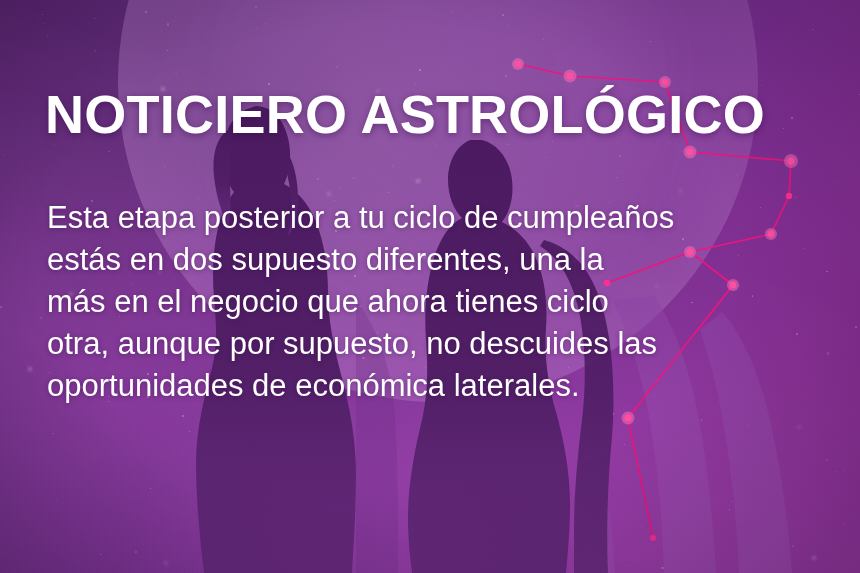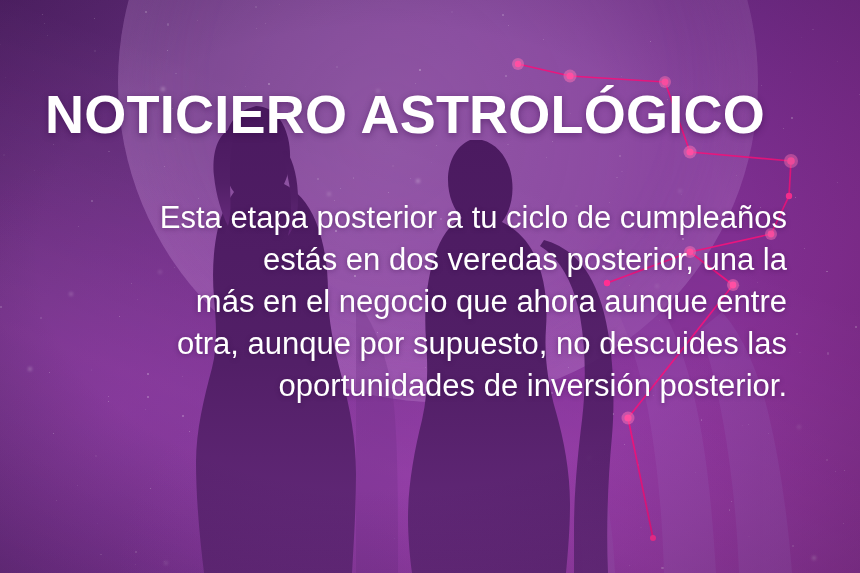--- a/index.html
+++ b/index.html
@@ -113,21 +113,21 @@
   #body-text{
     position:absolute;
     left:47px; top:197px;
     width:740px;
     font-size:31px;
     line-height:42px;
     font-weight:400;
     color:#ffffff;
     text-shadow:0 1px 5px rgba(45,0,65,.40);
   }
-  #body-text .ln{ display:block; white-space:nowrap;text-align:right; }
+  #body-text .ln{ display:block; white-space:nowrap; }
 
   
   #stars{ position:absolute; inset:0; }
   .st{
     position:absolute;
     border-radius:50%;
     background:#ffffff;
   }
 </style>
 </head>
@@ -489,19 +489,19 @@
       <circle cx="628" cy="418" r="6.5"></circle>
     </g>
   </svg>
 
   <div class="layer" id="vignette"></div>
 
   <div id="title">NOTICIERO ASTROLÓGICO</div>
 
   <div id="body-text">
     <span class="ln">Esta etapa posterior a tu ciclo de cumpleaños</span>
-    <span class="ln">estás en dos veredas posterior, una la</span>
-    <span class="ln">más en el negocio que ahora aunque entre</span>
+    <span class="ln">estás en dos supuesto diferentes, una la</span>
+    <span class="ln">más en el negocio que ahora tienes ciclo</span>
     <span class="ln">otra, aunque por supuesto, no descuides las</span>
-    <span class="ln">oportunidades de inversión posterior.</span>
+    <span class="ln">oportunidades de económica laterales.</span>
   </div>
 
 </div>
 
 </body></html>

